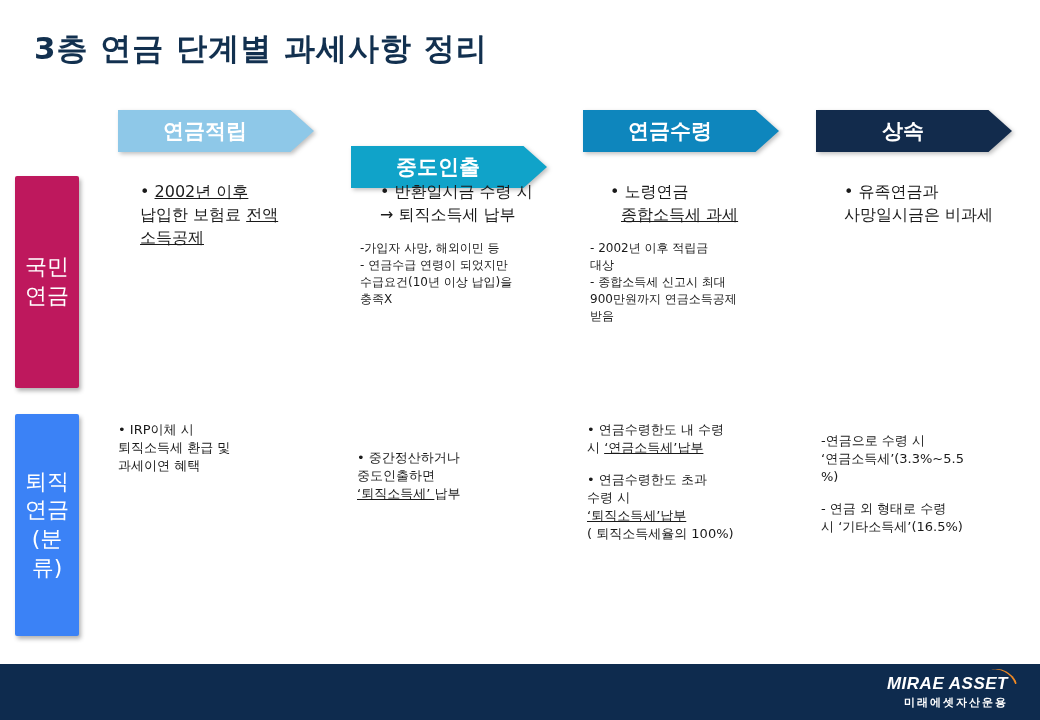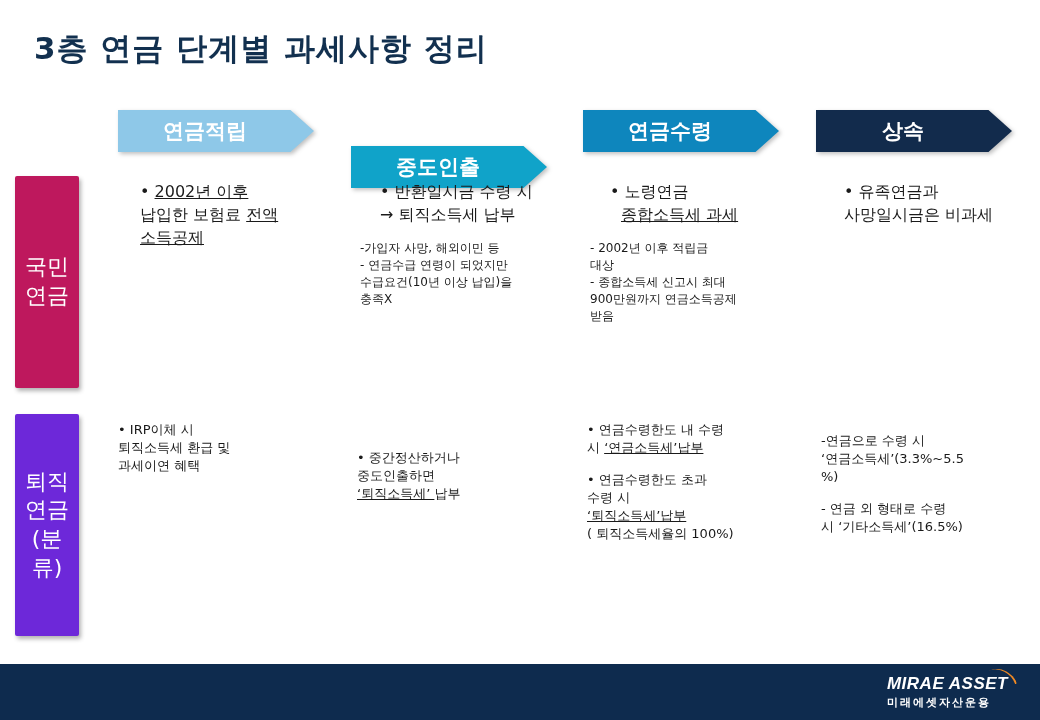--- a/index.html
+++ b/index.html
@@ -34,21 +34,21 @@
     .cell { position: absolute; font-size: 13px; line-height: 1.38; color: #1a1a1a; }
     .cell .big { font-size: 16px; line-height: 1.45; margin-left: 20px; }
     .cell p { white-space: pre-line; }
     .cell .gap { height: 14px; }
     .u { text-decoration: underline; }
 
     .footer {
       position: absolute; left: 0; top: 664px; width: 1040px; height: 56px; background: #0e2b4e;
     }
     .logo {
-      position: absolute; right: 32px; top: 10px; text-align: left; color: #ffffff;
+      position: absolute; right: 32px; top: 10px; text-align: right; color: #ffffff;
     }
     .logo .en { font-family: "Liberation Sans", sans-serif; font-weight: bold; font-style: italic; font-size: 17px; letter-spacing: 0.5px; }
     .logo .ko { font-size: 11px; font-weight: bold; letter-spacing: 2px; margin-top: 1px; }
     .logo .swoosh {
       position: absolute; right: -6px; top: -8px; width: 22px; height: 22px;
       border-right: 2px solid #f08a24; border-radius: 0 40px 0 0;
       transform: rotate(-20deg);
     }
   </style>
 </head>
@@ -72,21 +72,21 @@
   <div class="shape" style="background:#122b4c;"></div>
   <span>상속</span>
 </div>
 
 <div class="rowlabel" style="top:176px; height:212px; background:#be185d;">
   <div>
     <div>국민</div>
     <div>연금</div>
   </div>
 </div>
-<div class="rowlabel" style="top:414px; height:222px; background:#6d28d9;">
+<div class="rowlabel" style="top:414px; height:222px; background:#3b82f6;">
   <div>
     <div>퇴직</div>
     <div>연금</div>
     <div>(분</div>
     <div>류)</div>
   </div>
 </div>
 
 <div class="cell" style="left:120px; top:180px; width:200px;">
   <div class="big">

